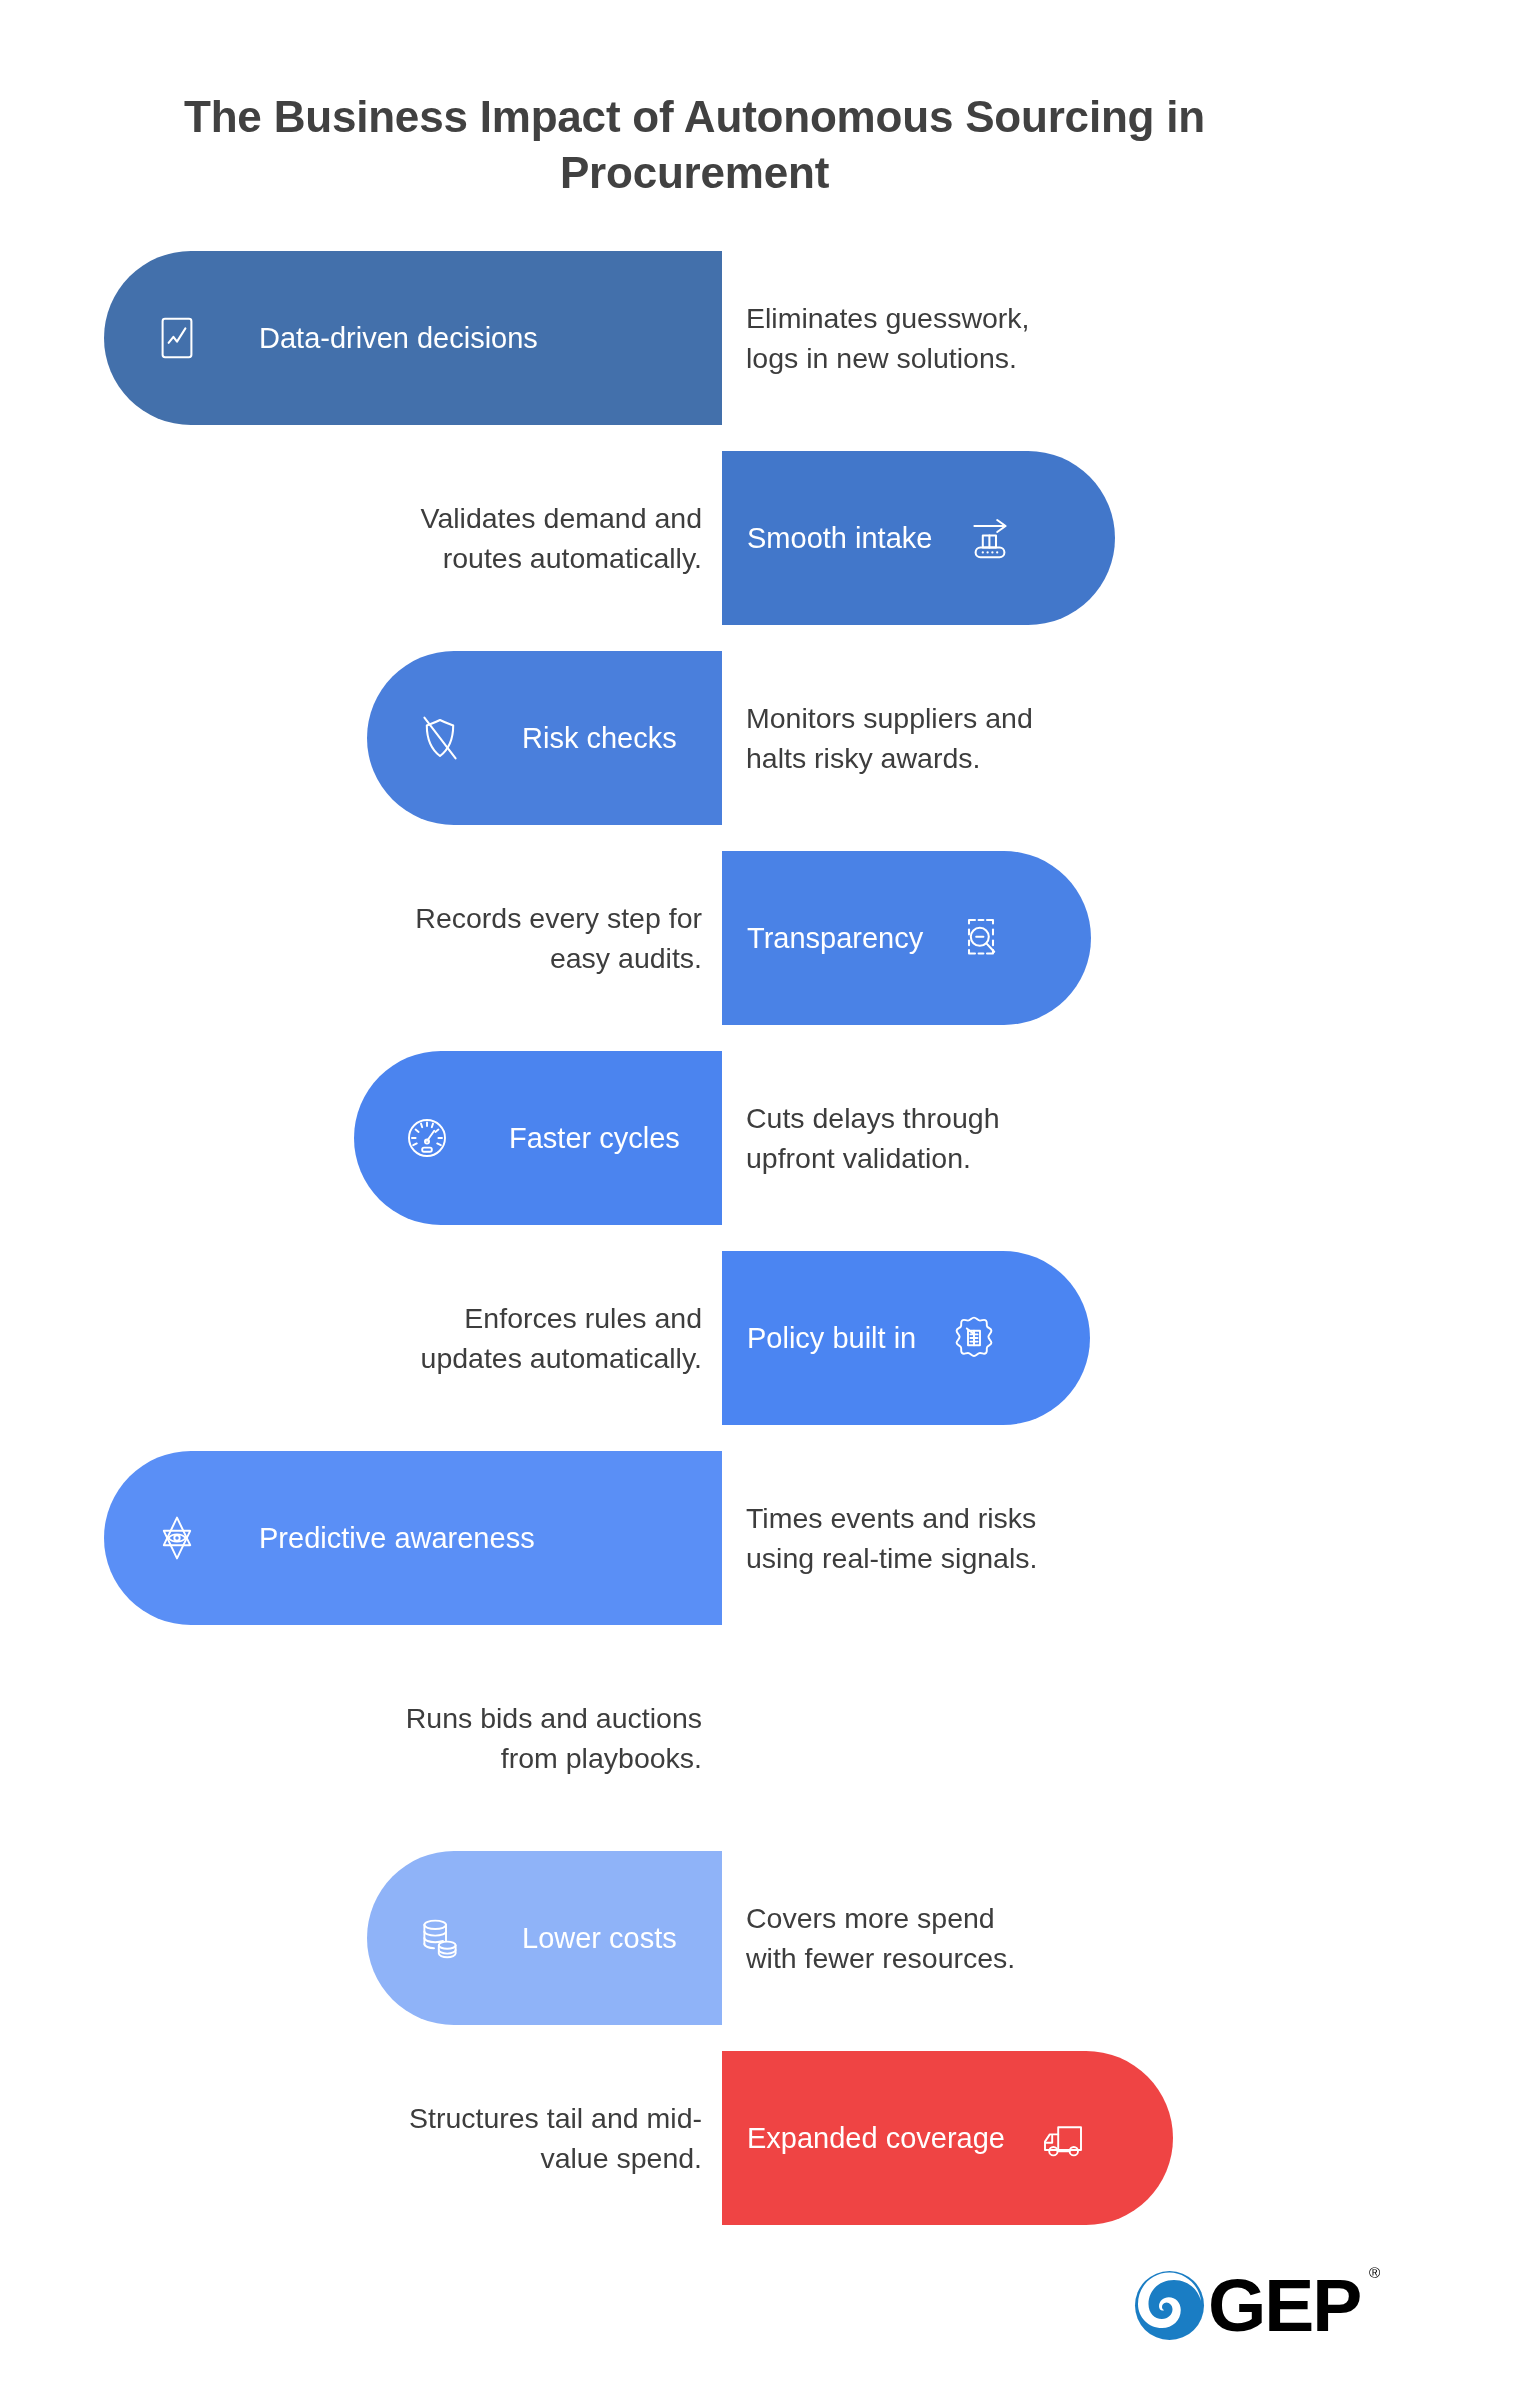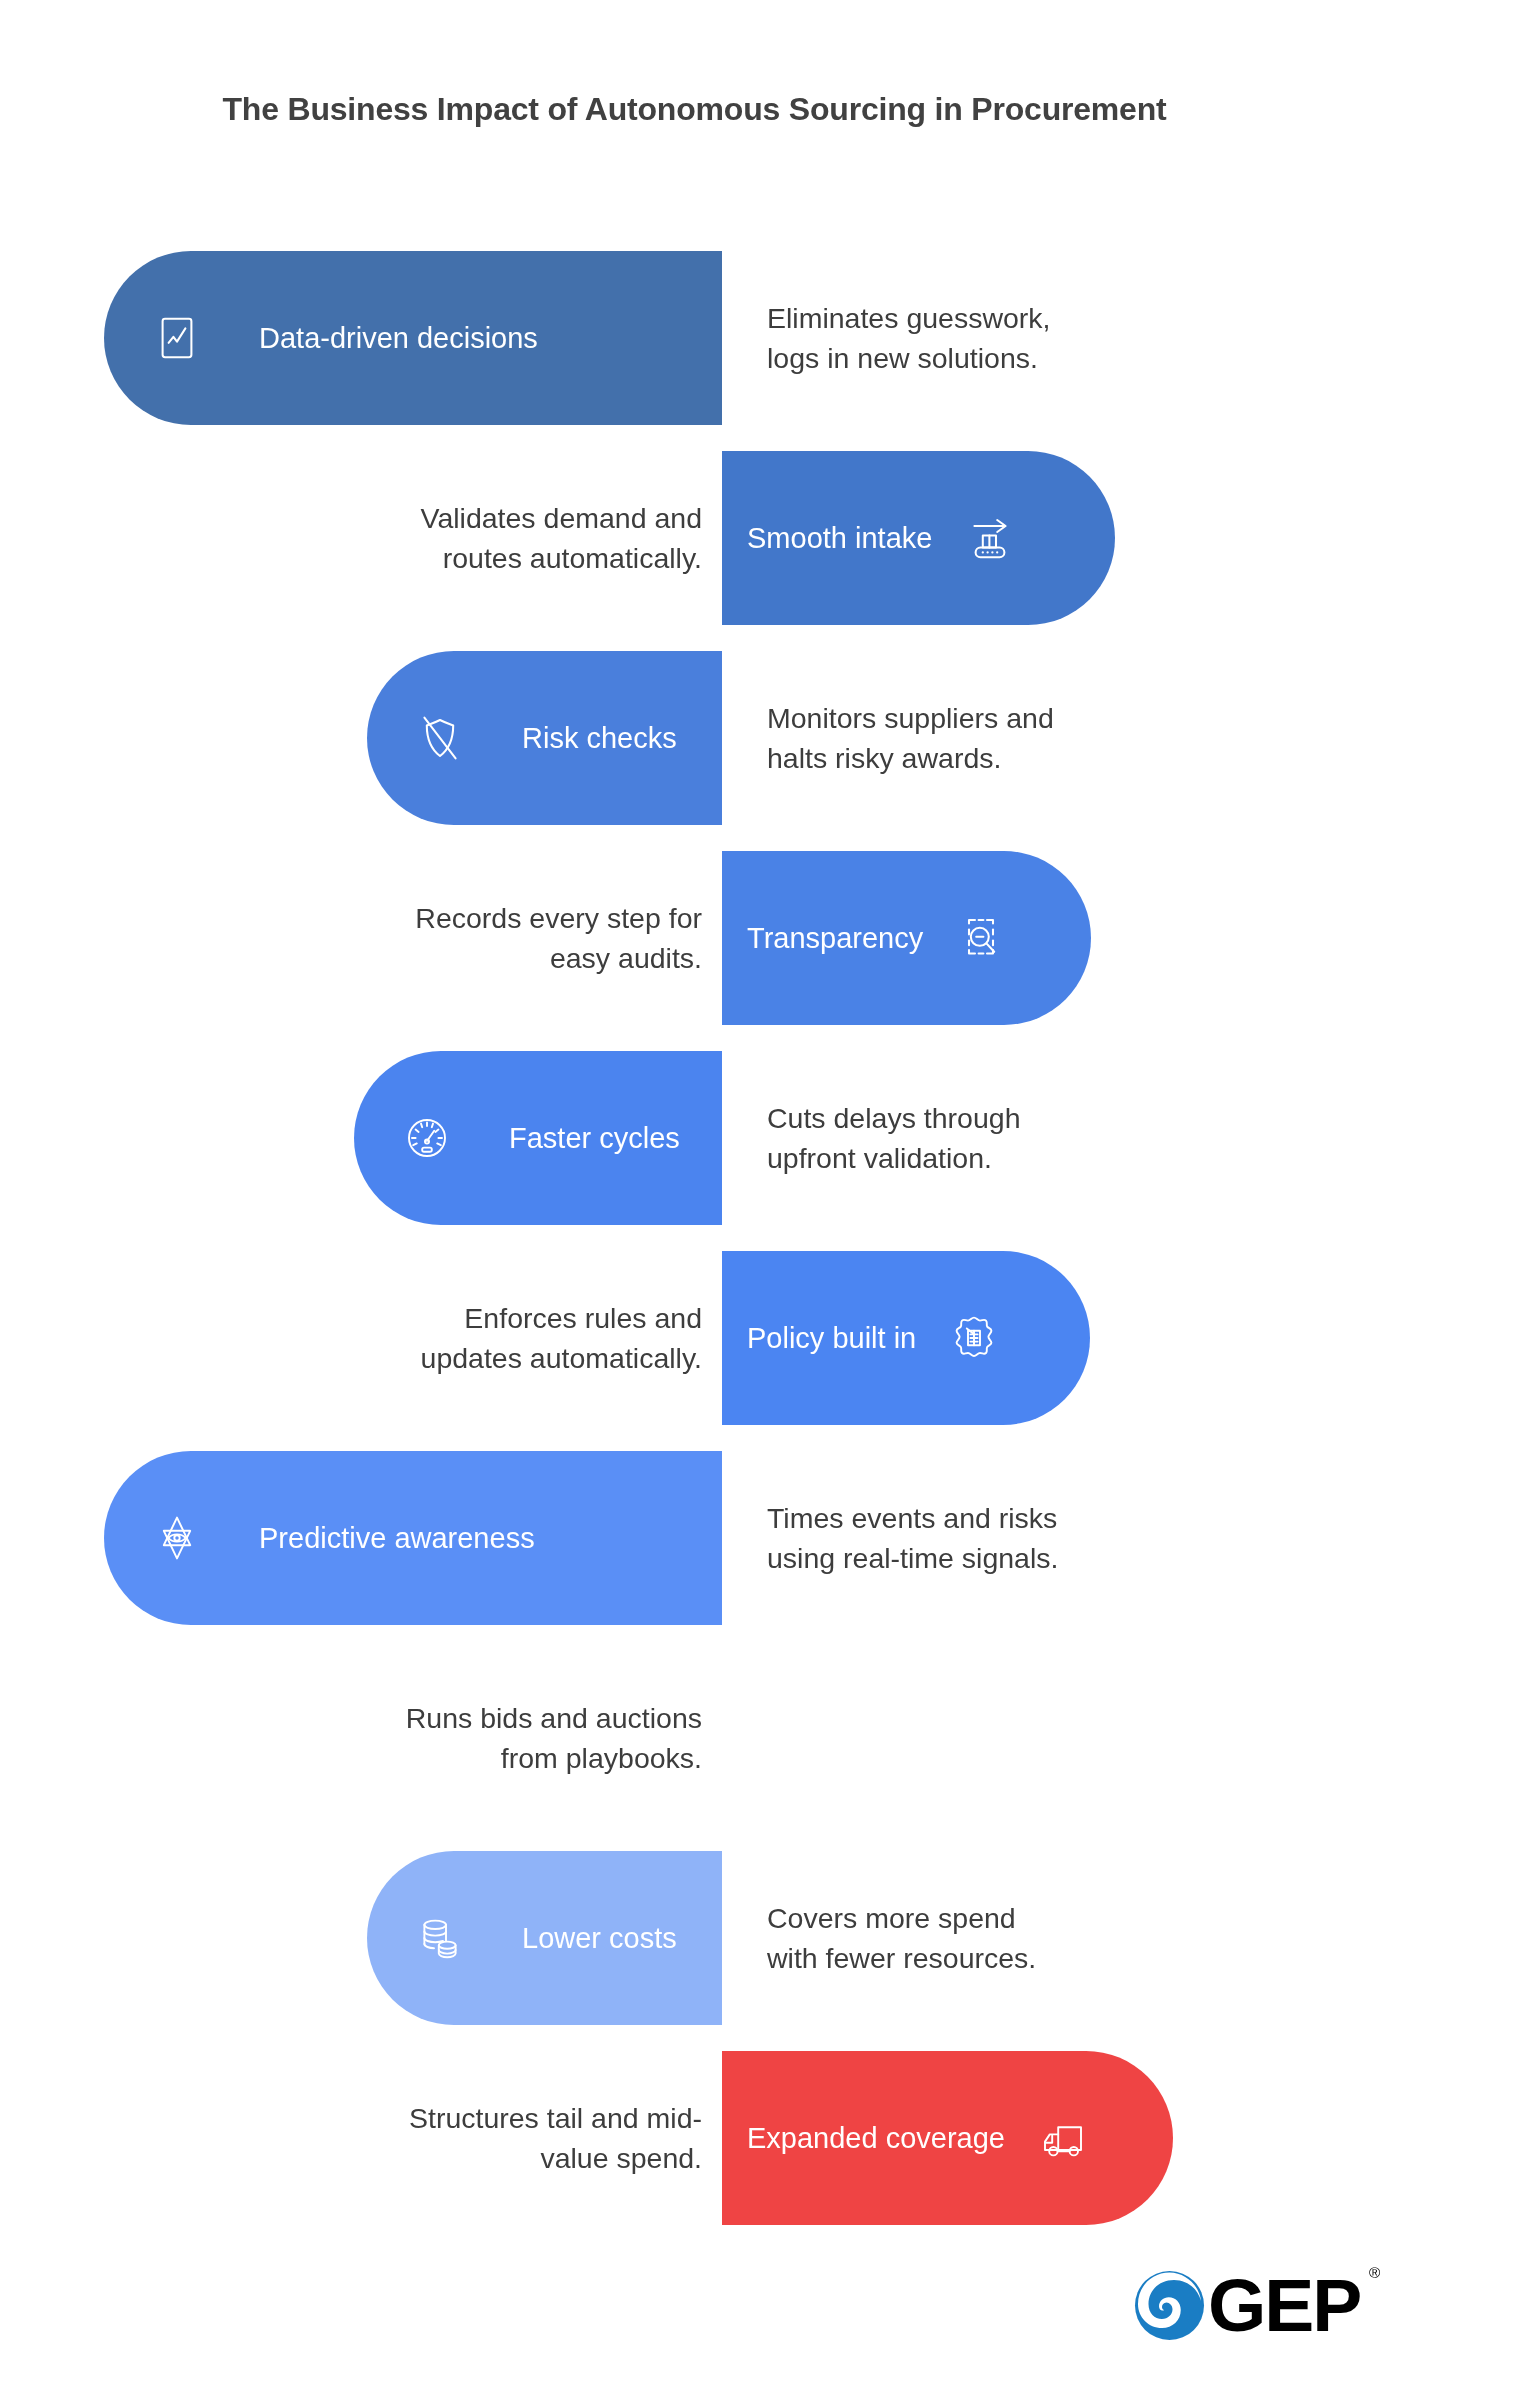--- a/index.html
+++ b/index.html
@@ -16,21 +16,21 @@
     overflow: hidden;
   }
 
   
   .title {
     position: absolute;
     left: 125px;
     top: 89px;
     width: 1139px;
     text-align: center;
-    font-size: 32px;
+    font-size: 44px;
     line-height: 1.28;
     font-weight: bold;
     color: #414141;
     letter-spacing: -0.2px;
   }
 
   
   .row {
     position: absolute;
     left: 0;
@@ -84,21 +84,21 @@
     top: 0;
     height: 174px;
     display: flex;
     flex-direction: column;
     justify-content: center;
     font-size: 28.5px;
     line-height: 1.42;
     color: #3d3d3d;
   }
   .desc.right-side {
-    left: 767px;
+    left: 746px;
     width: 555px;
     text-align: left;
     align-items: flex-start;
   }
   .desc.left-side {
     right: 825px;
     width: 555px;
     text-align: right;
     align-items: flex-end;
   }

